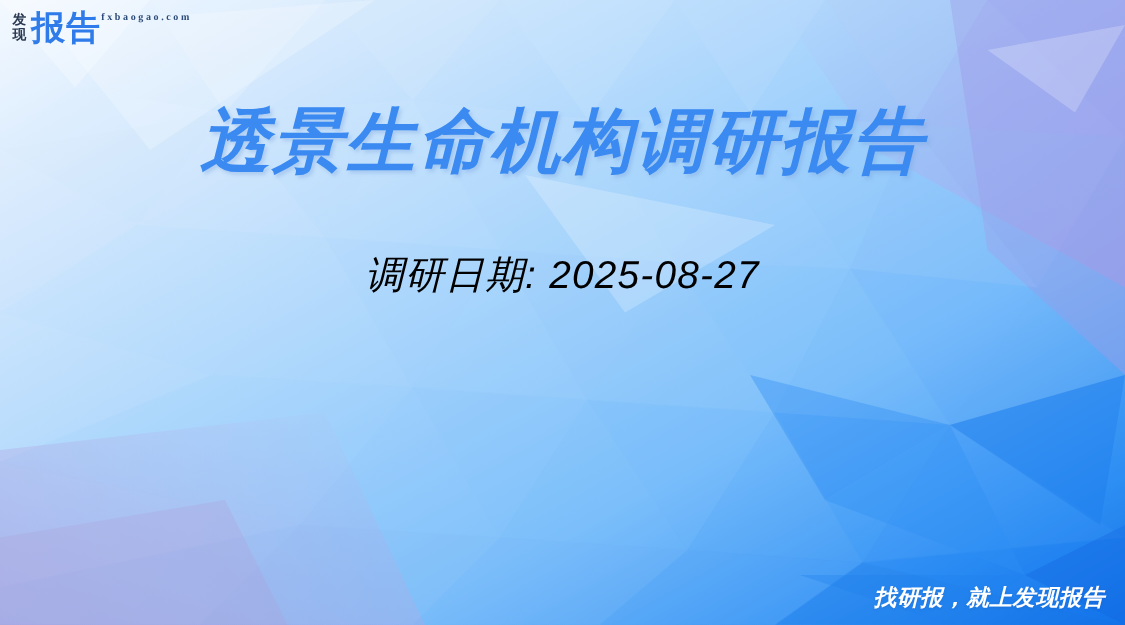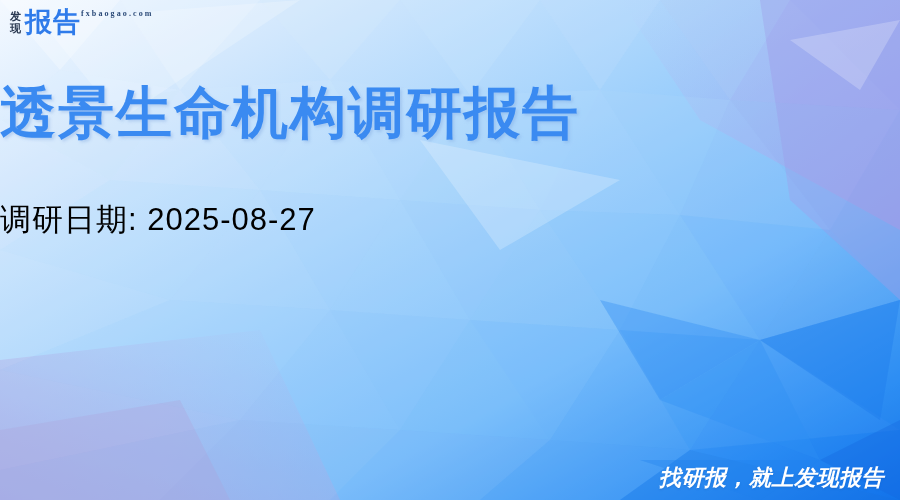--- a/index.html
+++ b/index.html
@@ -66,22 +66,23 @@
     letter-spacing: 2.1px;
     margin-top: 1px;
     font-family: Liberation Serif, serif;
   }
   
   .title-block {
     position: absolute;
     left: 0;
     right: 0;
     top: 78px;
-    text-align: left;
+    text-align: center;
     z-index: 5;
+    font-style: italic;
   }
   .main-title {
     font-size: 56px;
     line-height: 70px;
     font-weight: 900;
     color: #3a8af1;
     letter-spacing: 2px;
     text-shadow: 2px 2px 3px rgba(120,160,220,0.35);
     margin: 0;
   }
@@ -93,21 +94,21 @@
     font-weight: 400;
     color: #000000;
     letter-spacing: 1px;
   }
   
   .tagline {
     position: absolute;
     right: 16px;
     bottom: 12px;
     z-index: 5;
-    font-size: 22px;
+    font-size: 18px;
     line-height: 20px;
     font-weight: 700;
     font-style: italic;
     color: #ffffff;
     letter-spacing: 0.5px;
     text-shadow: 0 1px 2px rgba(20,70,150,0.25);
   }
 </style>
 </head>
 <body>

